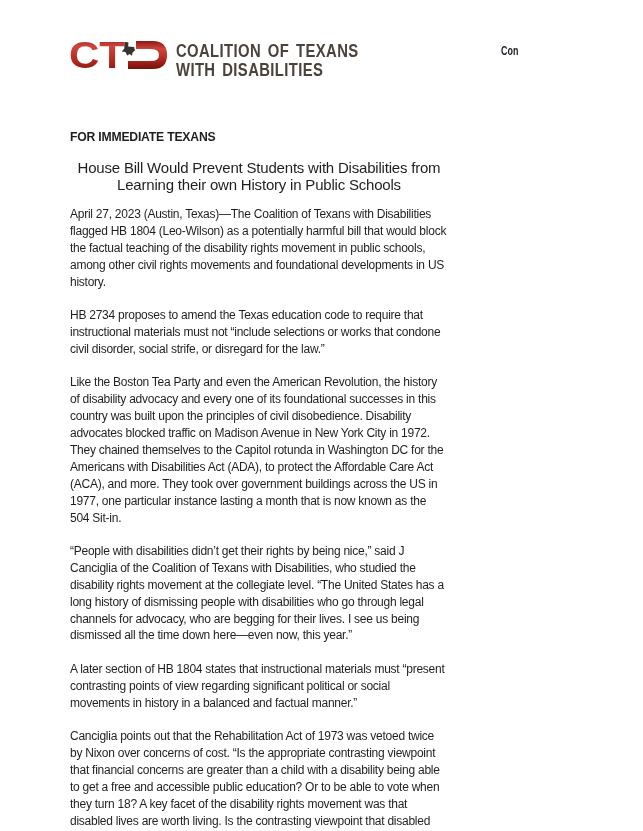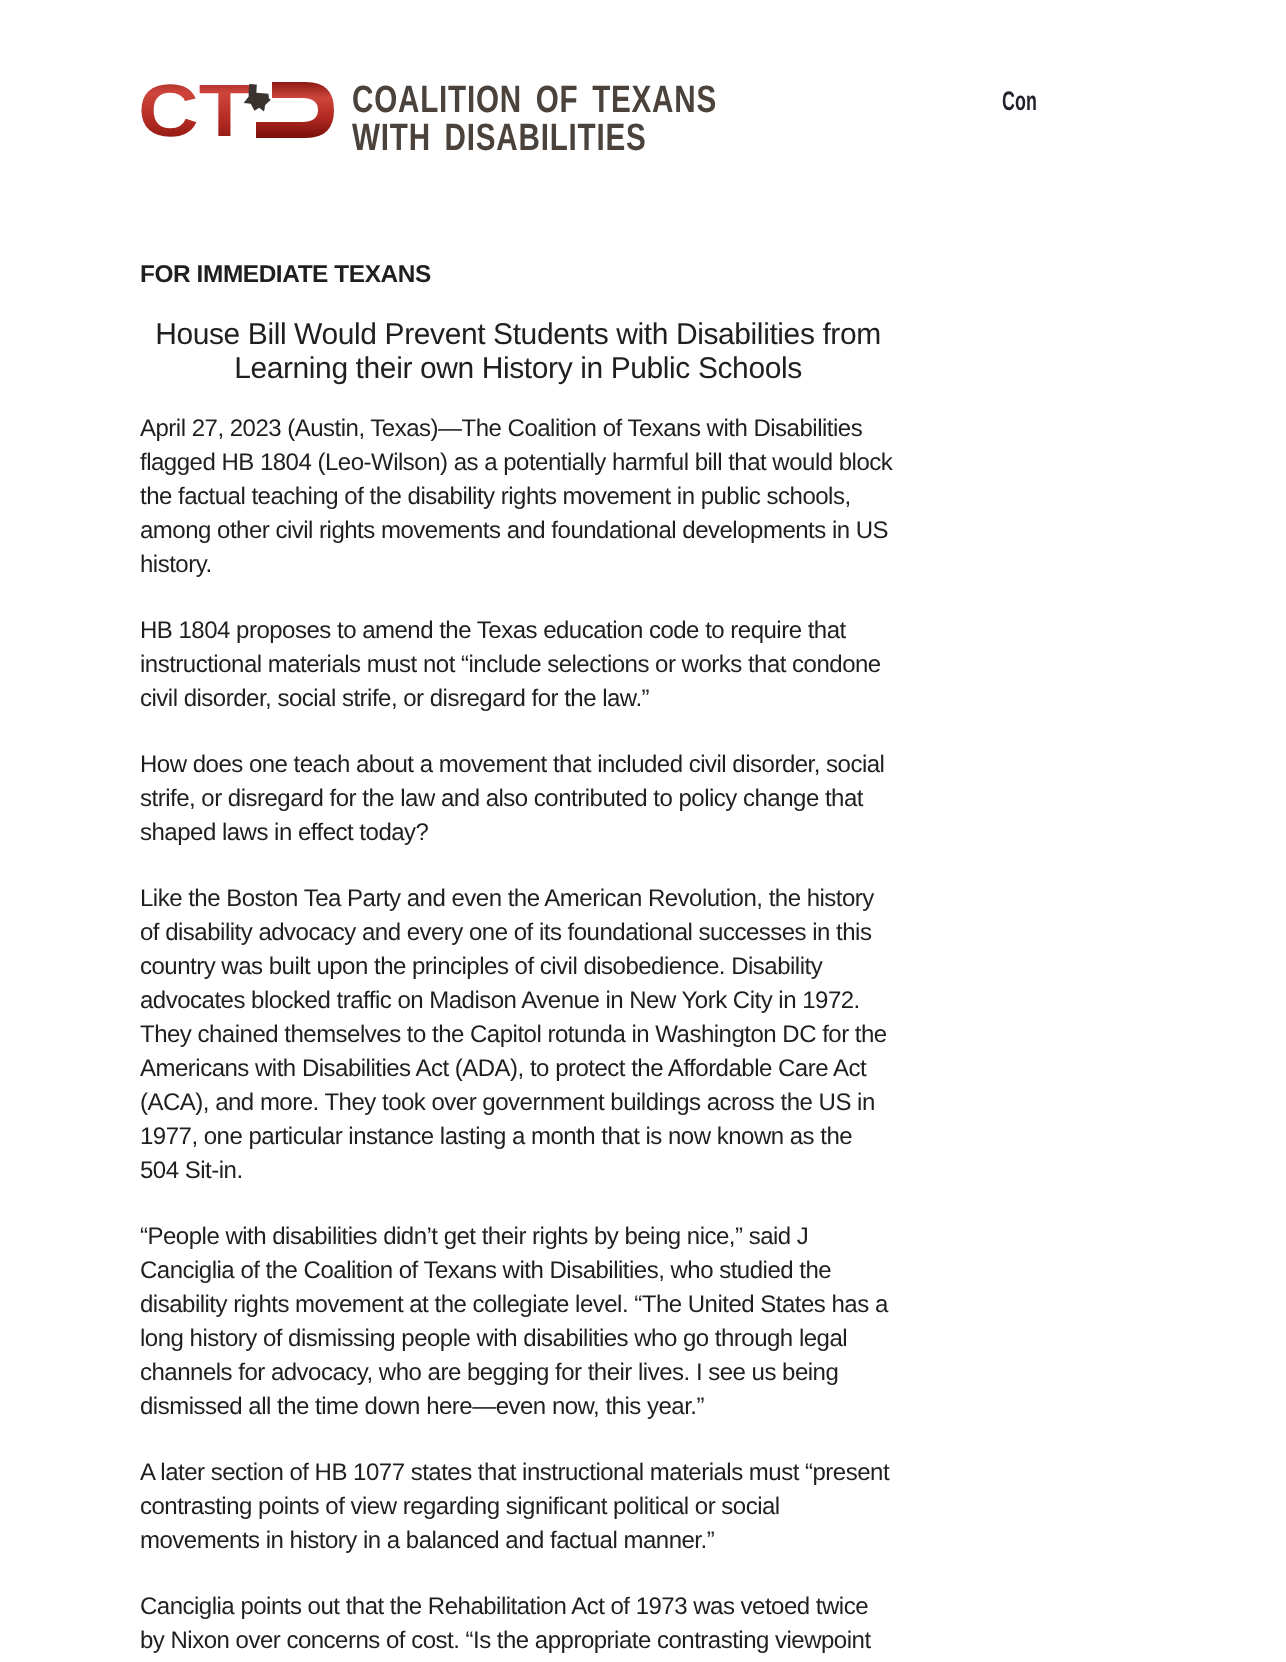--- a/index.html
+++ b/index.html
@@ -122,22 +122,21 @@
       <div>dborel@txdisabilities.org</div>
     </div>
 
   </div>
 
   <div class="main">
     <p class="kicker">FOR IMMEDIATE TEXANS</p>
     <h1 class="headline">House Bill Would Prevent Students with Disabilities from Learning their own History in Public Schools</h1>
     <div class="paragraphs">
         <p>April 27, 2023 (Austin, Texas)—The Coalition of Texans with Disabilities flagged HB 1804 (Leo-Wilson) as a potentially harmful bill that would block the factual teaching of the disability rights movement in public schools, among other civil rights movements and foundational developments in US history.</p>
-        <p>HB 1804 proposes to amend the Texas education code to require that instructional materials must not “include selections or works that condone civil disorder, social strife, or disregard for the law.”</p>
-        <p>How does one teach about a movement that included civil disorder, social strife, or disregard for the law and also contributed to policy change that shaped laws in effect today?</p>
+        <p>HB 2734 proposes to amend the Texas education code to require that instructional materials must not “include selections or works that condone civil disorder, social strife, or disregard for the law.”</p>
         <p>Like the Boston Tea Party and even the American Revolution, the history of disability advocacy and every one of its foundational successes in this country was built upon the principles of civil disobedience. Disability advocates blocked traffic on Madison Avenue in New York City in 1972. They chained themselves to the Capitol rotunda in Washington DC for the Americans with Disabilities Act (ADA), to protect the Affordable Care Act (ACA), and more. They took over government buildings across the US in 1977, one particular instance lasting a month that is now known as the 504 Sit-in.</p>
         <p>“People with disabilities didn’t get their rights by being nice,” said J Canciglia of the Coalition of Texans with Disabilities, who studied the disability rights movement at the collegiate level. “The United States has a long history of dismissing people with disabilities who go through legal channels for advocacy, who are begging for their lives. I see us being dismissed all the time down here—even now, this year.”</p>
-        <p>A later section of HB 1077 states that instructional materials must “present contrasting points of view regarding significant political or social movements in history in a balanced and factual manner.”</p>
+        <p>A later section of HB 1804 states that instructional materials must “present contrasting points of view regarding significant political or social movements in history in a balanced and factual manner.”</p>
         <p>Canciglia points out that the Rehabilitation Act of 1973 was vetoed twice by Nixon over concerns of cost. “Is the appropriate contrasting viewpoint that financial concerns are greater than a child with a disability being able to get a free and accessible public education? Or to be able to vote when they turn 18? A key facet of the disability rights movement was that disabled lives are worth living. Is the contrasting viewpoint that disabled lives are not worth living?”</p>
       </div>
   </div>
 
 </div>
 
 </body></html>

